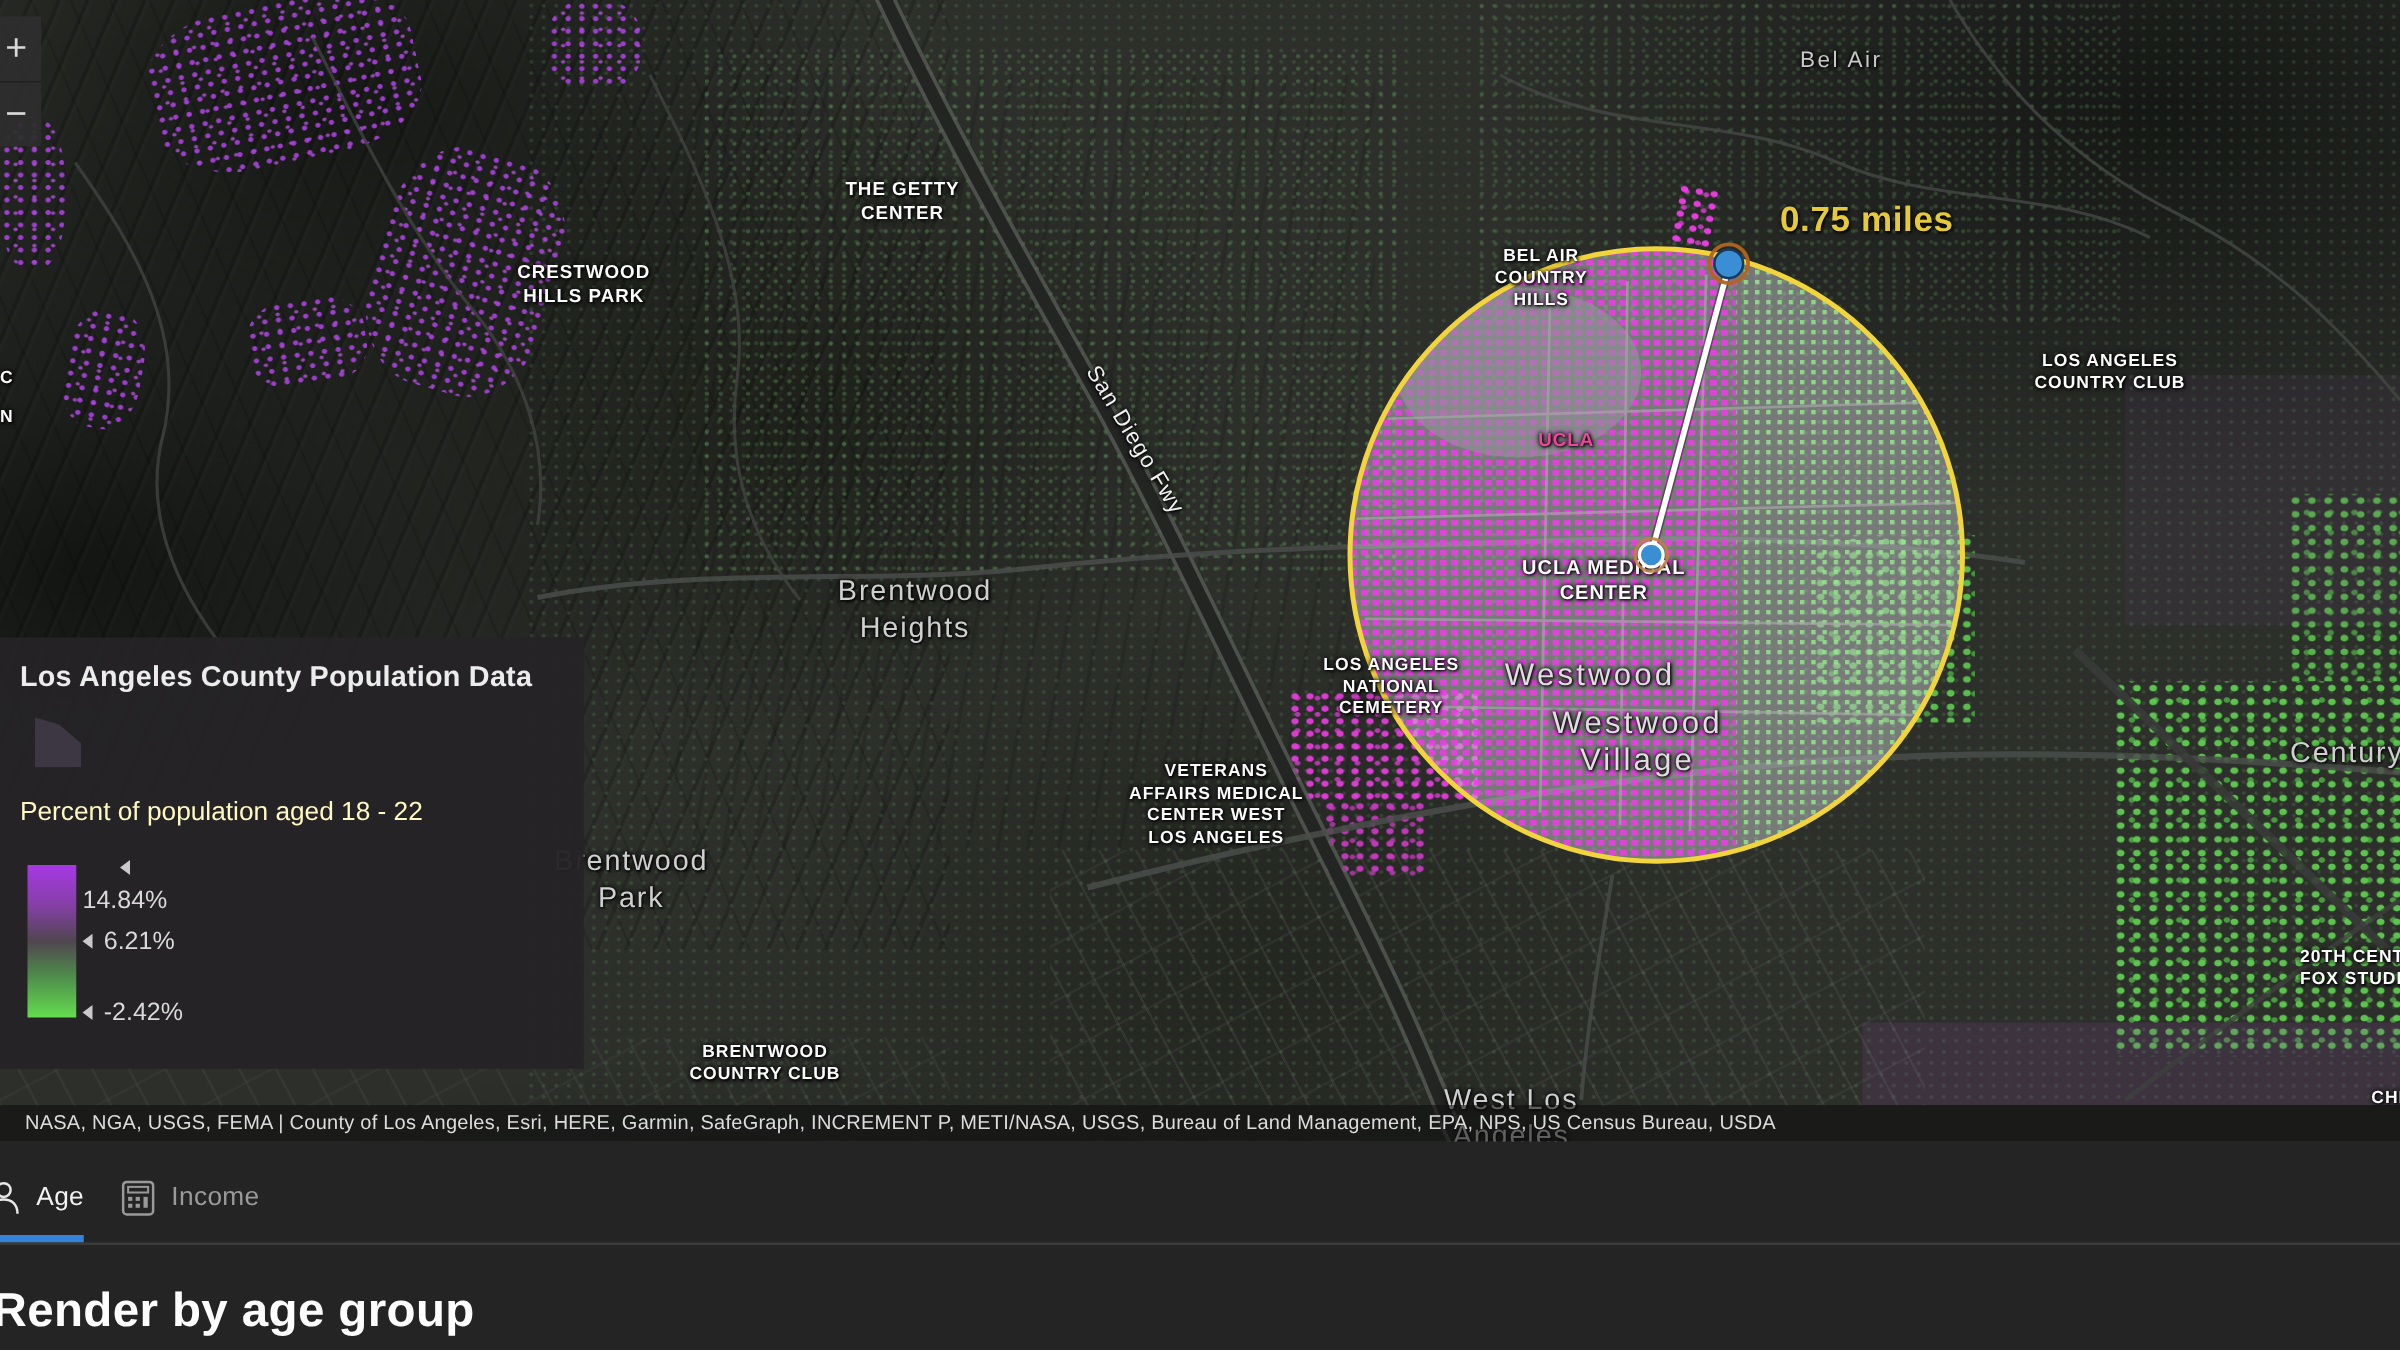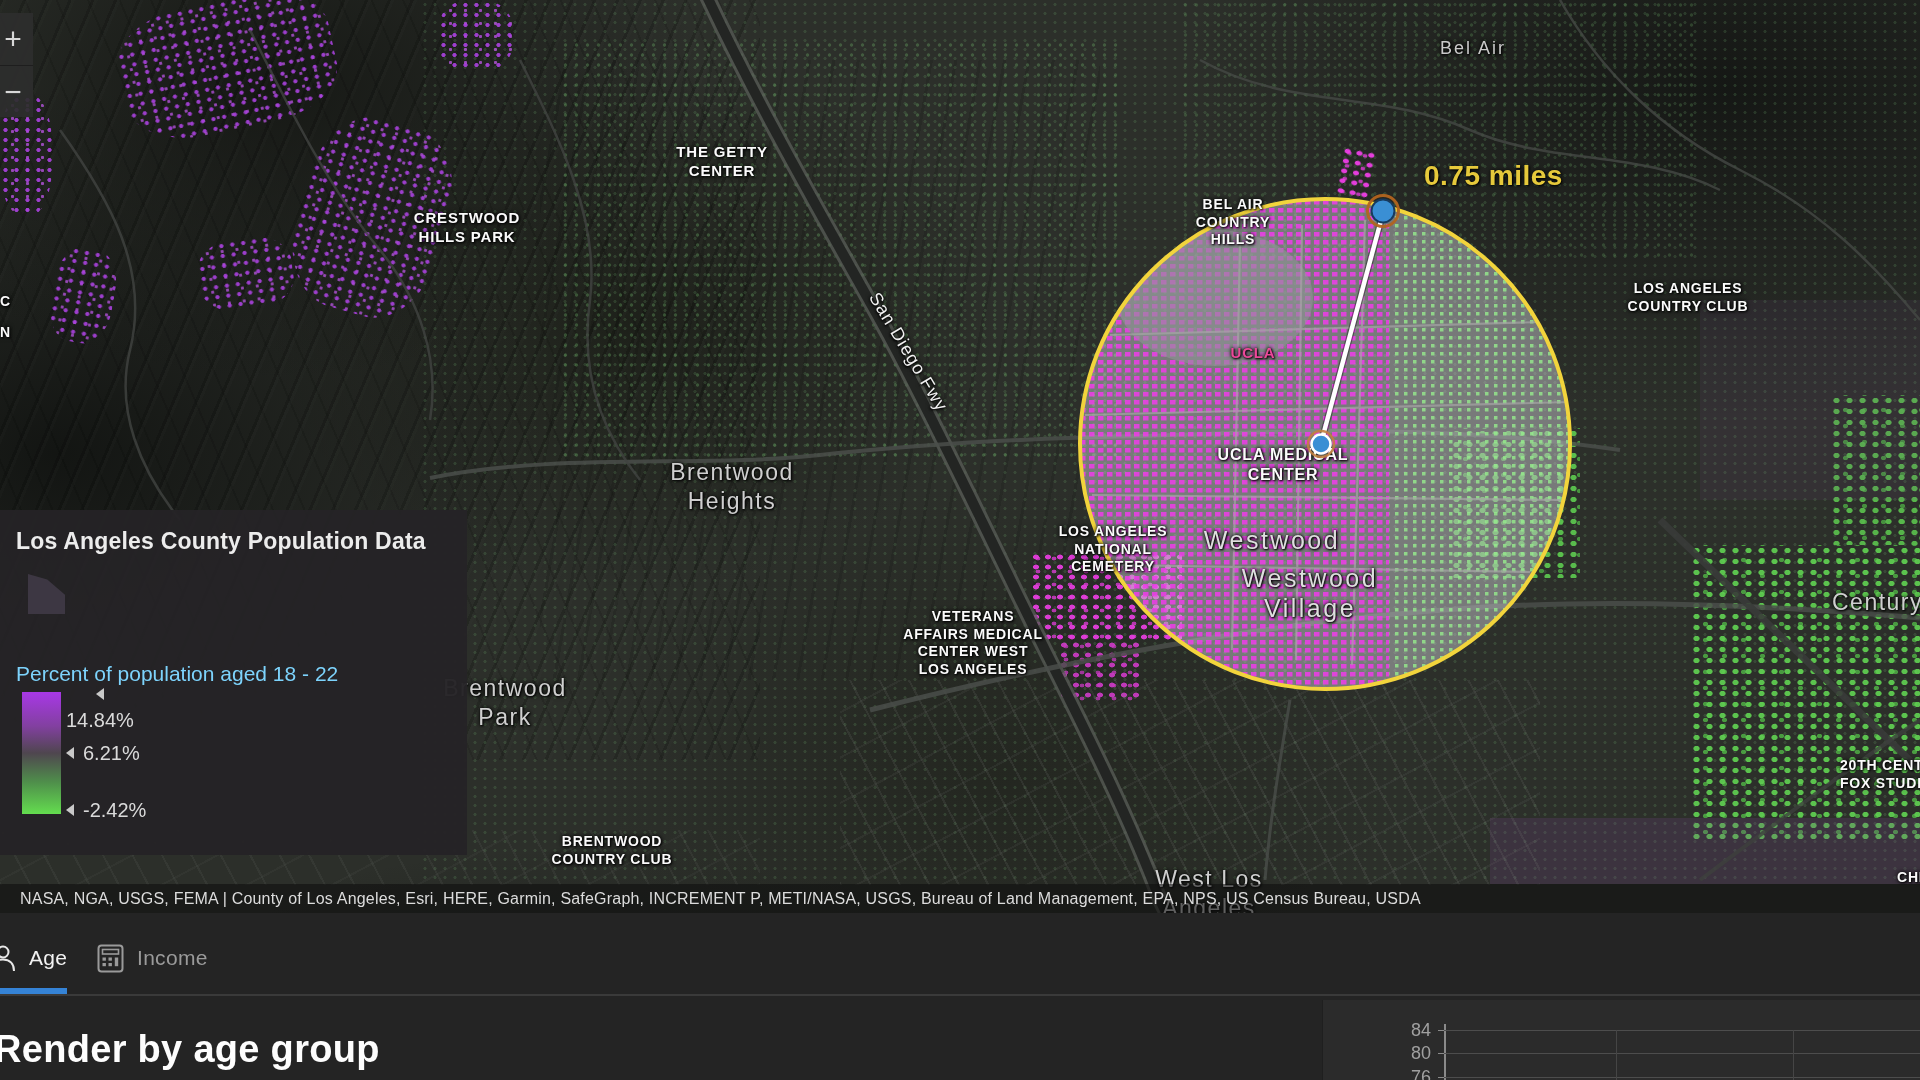--- a/index.html
+++ b/index.html
@@ -93,21 +93,21 @@
   
   .legend {
     position:absolute; left:0; top:510px; width:467px; height:345px; z-index:8;
     background:rgba(37,35,38,0.97); color:#e8e8e8; padding:18px 16px;
   }
   .legend-title { font-size:23px; font-weight:600; color:#ececec; letter-spacing:.2px; }
   .legend-swatch {
     position:absolute; left:28px; top:64px; width:37px; height:40px; background:#3d3743;
     clip-path:polygon(0 0, 52% 14%, 100% 52%, 100% 100%, 0 100%);
   }
-  .legend-sub { position:absolute; left:16px; top:128px; font-size:21px; color:#7dd3fc;margin-top:24px; }
+  .legend-sub { position:absolute; left:16px; top:128px; font-size:21px; color:#fef9c3; }
   .legend-ramp {
     position:absolute; left:22px; top:182px; width:39px; height:122px;
     background:linear-gradient(180deg, #a838e6 0%, #8240a0 28%, #4f464f 50%, #4f8f4b 74%, #64dd4f 100%);
   }
   .legend-stop { position:absolute; left:66px; height:20px; display:flex; align-items:center; gap:9px; }
   .legend-stop .tri {
     width:0; height:0; border-top:6px solid transparent; border-bottom:6px solid transparent;
     border-right:8px solid #c9c9c9;
   }
   .legend-stop .val { font-size:20px; color:#dadada; }
@@ -358,29 +358,15 @@
           </svg>
         </span>
         <span class="tlabel">Income</span>
       </div>
       <div class="tab-underline"></div>
       <div class="panel-divider"></div>
     </div>
 
     <div class="panel-heading">Render by age group</div>
 
-    <div class="chart">
-      <div class="axis-v"></div>
-      <div class="grid-h" style="top:30px;"></div>
-      <div class="grid-h" style="top:53px;"></div>
-      <div class="grid-h" style="top:77px;"></div>
-      <div class="grid-v" style="left:293px;"></div>
-      <div class="grid-v" style="left:470px;"></div>
-      <div class="tick" style="top:30px;"></div>
-      <div class="tick" style="top:53px;"></div>
-      <div class="tick" style="top:77px;"></div>
-      <span class="ticklabel" style="top:30px;">84</span>
-      <span class="ticklabel" style="top:53px;">80</span>
-      <span class="ticklabel" style="top:77px;">76</span>
-    </div>
   </div>
 
 </div>
 
 </body></html>

